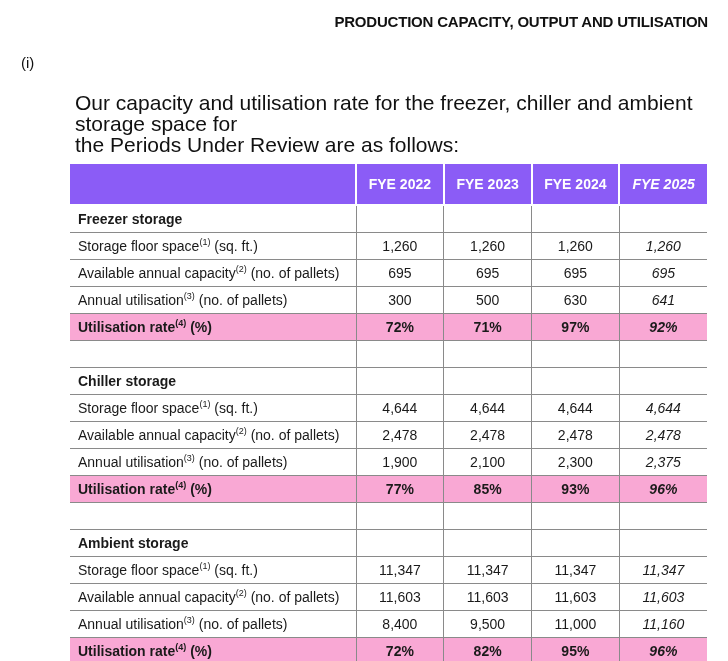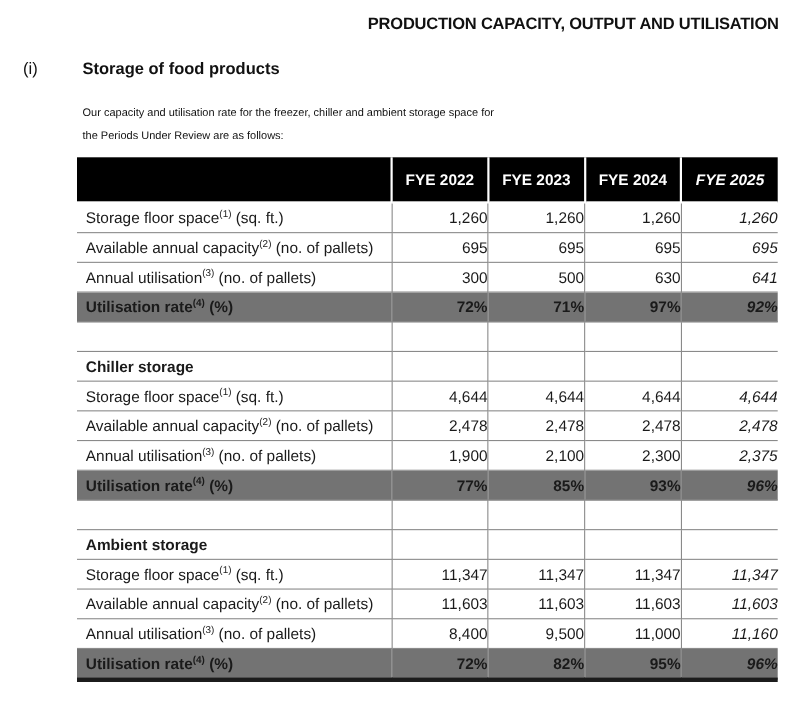--- a/index.html
+++ b/index.html
@@ -19,21 +19,21 @@
     display: flex; margin-top: 23px; line-height: 18px;
   }
   .section-index {
     width: 54px; flex: 0 0 54px; font-size: 15px; color: #111;
   }
   .section-title {
     font-size: 15px; font-weight: bold; color: #111;
   }
 
   .intro {
-    margin: 20px 0 0 54px; font-size: 10px; line-height: 21px; color: #111;
+    margin: 20px 0 0 54px; font-size: 21px; line-height: 21px; color: #111;
     width: 636px;
   }
   .intro span { display: block; }
 
   table.cap-table {
     border-collapse: collapse; table-layout: fixed;
     width: 637px; margin: 9px 0 0 49px;
     border-bottom: 4px solid #1c1c1c;
     font-size: 14px;
   }
@@ -42,46 +42,45 @@
 
   .cap-table td, .cap-table th {
     border: 1px solid #8a8a8a;
     height: 26px; padding: 0; vertical-align: middle;
     color: #1a1a1a;
   }
   .cap-table td:first-child, .cap-table th:first-child { border-left: none; }
   .cap-table td:last-child,  .cap-table th:last-child  { border-right: none; font-style: italic; }
 
   tr.head th {
-    background: #000000; color: #ffffff; font-weight: bold;
+    background: #8b5cf6; color: #ffffff; font-weight: bold;
     height: 40px; font-size: 14px; text-align: center;
     border: 2px solid #ffffff; border-top: none;
   }
   tr.head th:first-child { border-left: none; }
   tr.head th:last-child  { border-right: none; }
 
   td.lab { text-align: left; padding-left: 8px; padding-right: 4px; }
-  td.val { text-align: right; }
+  td.val { text-align: center; }
 
   tr.sec td.lab { font-weight: bold; }
-  tr.rate td { background: #737373; font-weight: bold; }
+  tr.rate td { background: #f9a8d4; font-weight: bold; }
   tr.spacer td { height: 26px; }
 
   sup { font-size: 9px; line-height: 0; }
 </style>
 </head>
 <body>
 
 <div class="doc">
 
   <h1 class="doc-title">PRODUCTION CAPACITY, OUTPUT AND UTILISATION</h1>
 
   <div class="section-heading-row">
     <div class="section-index">(i)</div>
-    <div class="section-title">Storage of food products</div>
   </div>
 
   <div class="intro">
     <span>Our capacity and utilisation rate for the freezer, chiller and ambient storage space for</span>
     <span>the Periods Under Review are as follows:</span>
   </div>
 
   <table class="cap-table">
     <colgroup>
       <col class="c-label">
@@ -93,20 +92,27 @@
 
     <tbody>
         <tr class="head">
       <th></th>
       <th>FYE 2022</th>
       <th>FYE 2023</th>
       <th>FYE 2024</th>
       <th>FYE 2025</th>
     </tr>
 
+    <tr class="sec">
+      <td class="lab">Freezer storage</td>
+      <td></td>
+          <td></td>
+          <td></td>
+          <td></td>
+    </tr>
     <tr>
       <td class="lab"><span>Storage floor space</span><sup>(1)</sup><span> (sq. ft.)</span></td>
       <td class="val">1,260</td>
       <td class="val">1,260</td>
       <td class="val">1,260</td>
       <td class="val">1,260</td>
     </tr>
     <tr>
       <td class="lab"><span>Available annual capacity</span><sup>(2)</sup><span> (no. of pallets)</span></td>
       <td class="val">695</td>

